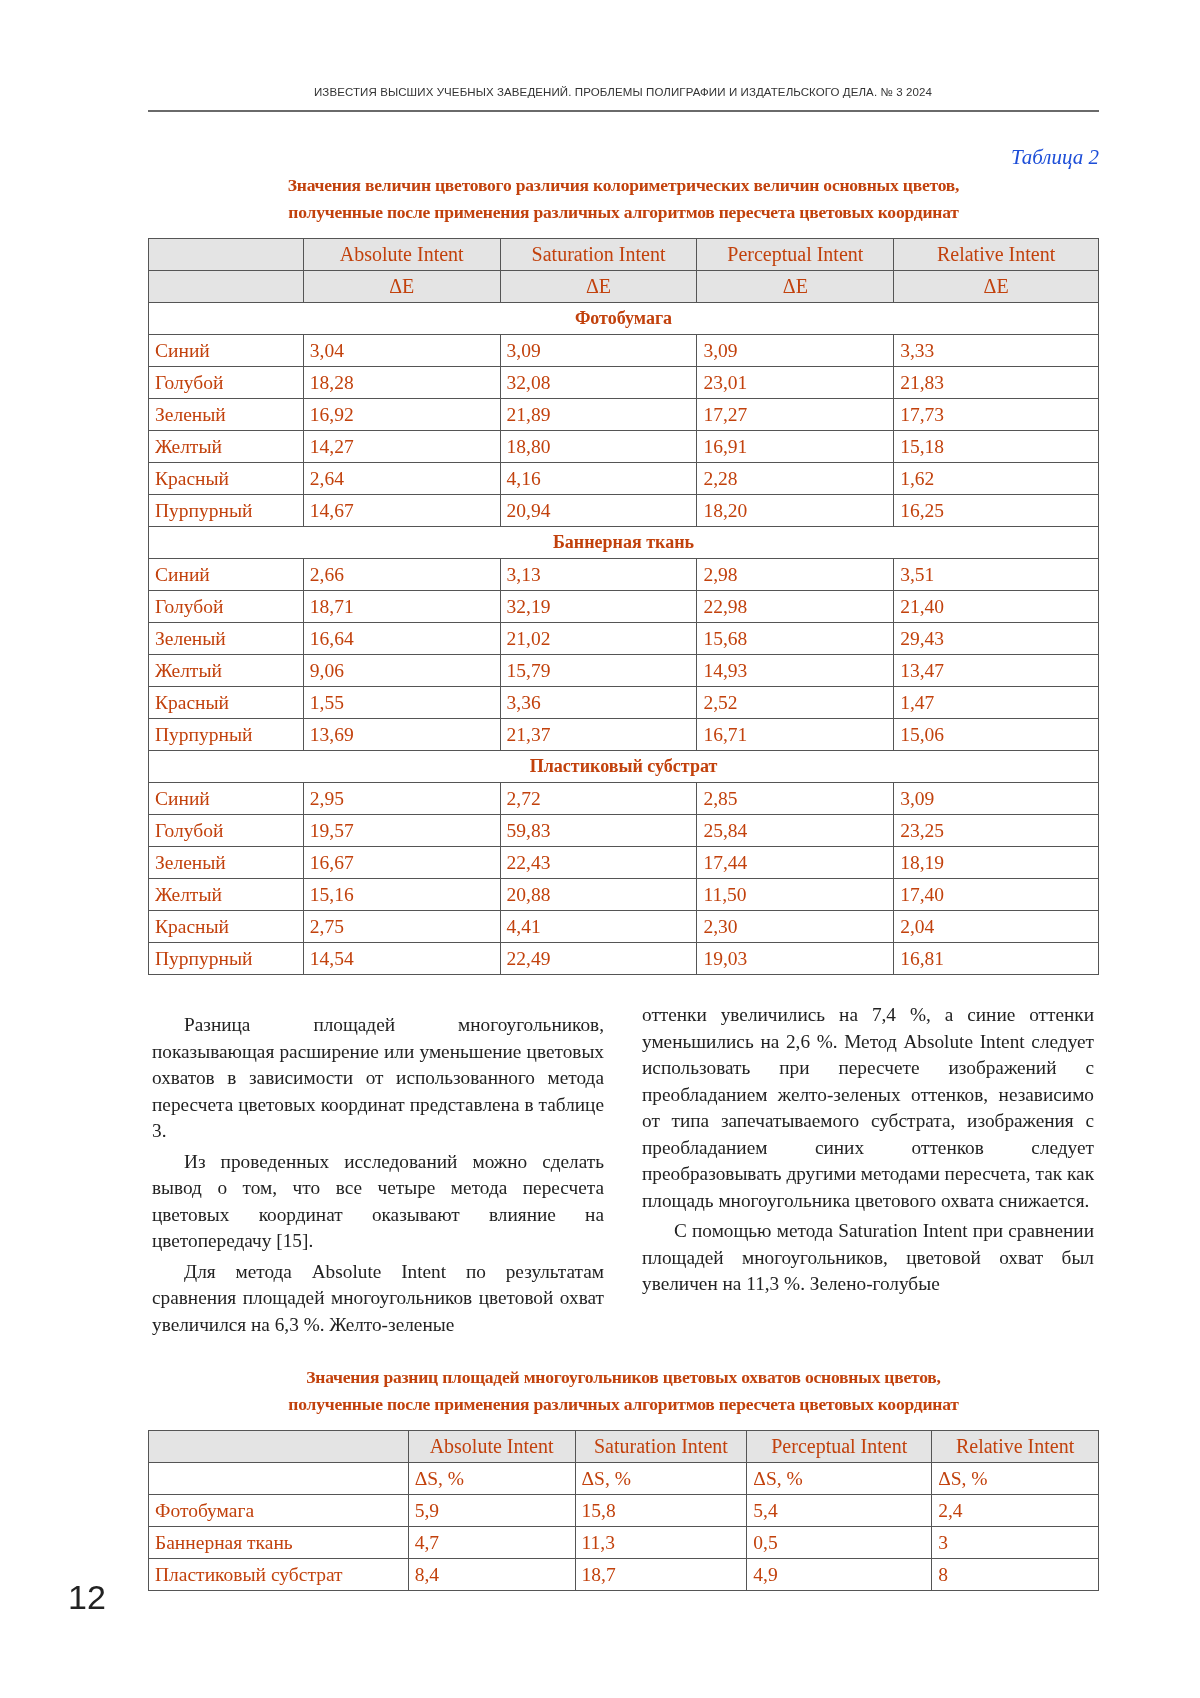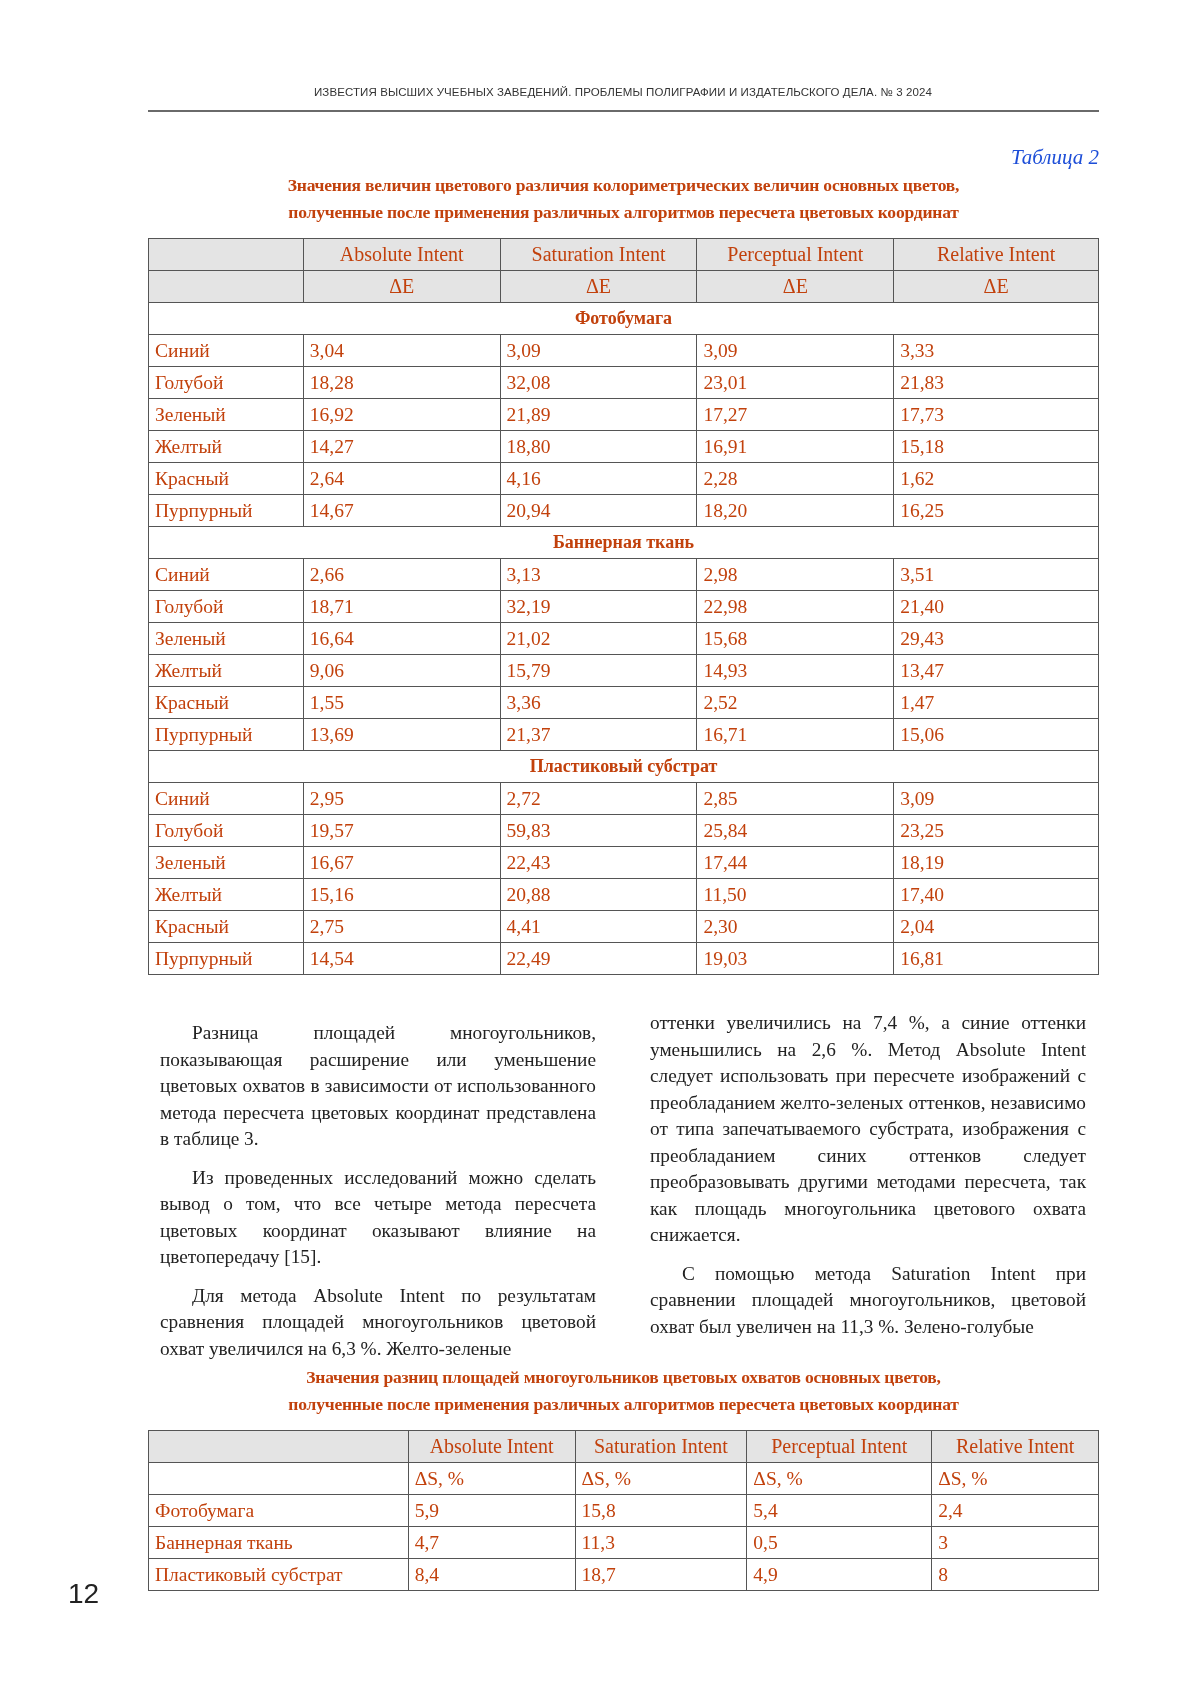--- a/index.html
+++ b/index.html
@@ -46,28 +46,28 @@
   #t3 { top: 1430px; width: 951px; }
   #t3 tr { height: 32px; }
   #t3 .unit td { background: #fff; text-align: left; }
   #t3 .hdr td { font-size: 20px; }
 
   .body-col {
     position: absolute; width: 460px; font-family: "Liberation Serif", serif;
     font-size: 19.3px; line-height: 26.5px; color: #222; text-align: justify;
     hyphens: none;
   }
-  .body-col p { margin: 12px; text-indent: 32px; }
+  .body-col p { margin: 4px; text-indent: 32px; }
   .body-col p.cont { text-indent: 0; }
   #col-left { left: 148px; top: 1008px; }
   #col-right { left: 638px; top: 998px; }
 
   .page-number {
     position: absolute; left: 68px; top: 1578px; font-family: "Liberation Sans", sans-serif;
-    font-size: 28px; color: #222; text-align: right;
+    font-size: 34px; color: #222; text-align: right;
   }
 </style>
 </head>
 <body>
 
 <div class="page">
 
   <div class="running-head">ИЗВЕСТИЯ ВЫСШИХ УЧЕБНЫХ ЗАВЕДЕНИЙ. ПРОБЛЕМЫ ПОЛИГРАФИИ И ИЗДАТЕЛЬСКОГО ДЕЛА. № 3 2024</div>
   <div class="head-rule"></div>
 

